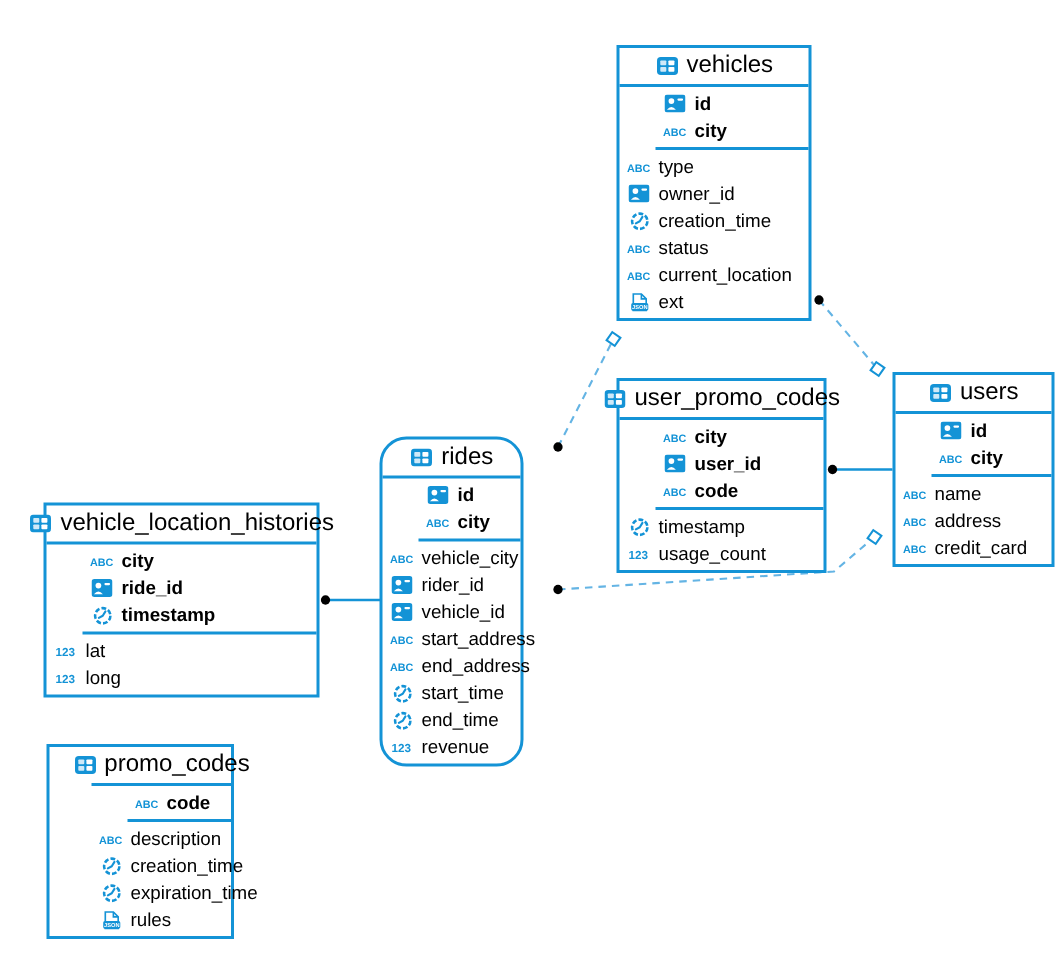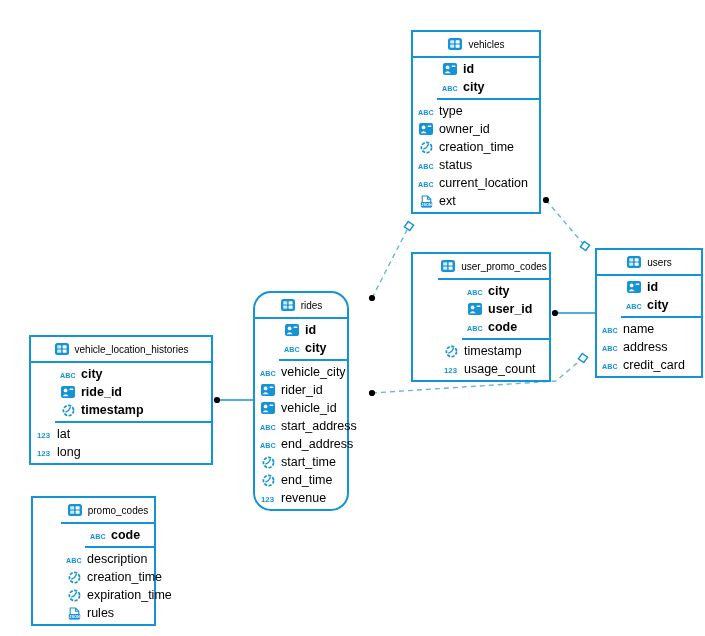--- a/index.html
+++ b/index.html
@@ -2,21 +2,21 @@
 <html style="--blue: #1493d6;"><head>
 <meta charset="utf-8">
 <style>
   html,body{margin:0;padding:0;background:#ffffff;}
   #canvas{position:relative;width:705px;height:636px;background:#ffffff;overflow:hidden;
           font-family:"Liberation Sans", sans-serif;}
   #rel-svg{position:absolute;left:0;top:0;width:705px;height:636px;pointer-events:none;}
   .table{position:absolute;background:#ffffff;border:2px solid var(--blue);box-sizing:border-box;}
   .thead{height:24px;display:flex;align-items:center;justify-content:center;gap:5px;
          border-bottom:2px solid var(--blue);}
-  .tname{font-size:10px;color:#000;white-space:nowrap;}
+  .tname{font-size:16px;color:#000;white-space:nowrap;}
   .section{padding:2px 0;}
   .section.pk{border-bottom:2px solid var(--blue);margin-left:24px;}
   .row{height:18px;display:flex;align-items:center;gap:5px;padding:0 5px;white-space:nowrap;}
   .cname{font-size:12.5px;color:#000;}
   .pkrow .cname{font-weight:bold;}
   .icon{display:inline-flex;align-items:flex-start;justify-content:center;width:16px;flex:0 0 16px;}
 </style>
 </head>
 <body>
 
@@ -122,21 +122,21 @@
       <path d="M2.2 1 h5.4 l3.2 3.2 V12 H2.2 Z" fill="none" stroke="#1493d6" stroke-width="1.1"></path>
       <path d="M7.6 1 v3.2 h3.2" fill="none" stroke="#1493d6" stroke-width="1.1"></path>
       <rect x="0.8" y="7" width="11.4" height="5.2" rx="1.2" fill="#1493d6"></rect>
       <text x="6.5" y="11.1" text-anchor="middle" font-family="Liberation Sans, sans-serif" font-size="3.8" font-weight="bold" fill="#ffffff">JSON</text>
               </svg>
             </span>
             <span class="cname">ext</span>
           </div>
         </div>
       </div>
-      <div class="table" style="left: 411px; top: 252px; width: 140px; padding-left: 25px;">
+      <div class="table" style="left: 411px; top: 252px; width: 140px;">
         <div class="thead">
           <span class="icon">
             <svg width="14" height="12" viewBox="0 0 14 12">
       <rect x="0" y="0" width="14" height="12" rx="2.5" fill="#1493d6"></rect>
       <rect x="2.2" y="2.3" width="4" height="3.2" rx="0.6" fill="#cfe9f8"></rect>
       <rect x="7.6" y="2.3" width="4" height="3.2" rx="0.6" fill="#ffffff"></rect>
       <rect x="2.2" y="6.6" width="4" height="3.2" rx="0.6" fill="#cfe9f8"></rect>
       <rect x="7.6" y="6.6" width="4" height="3.2" rx="0.6" fill="#ffffff"></rect>
             </svg>
           </span>

